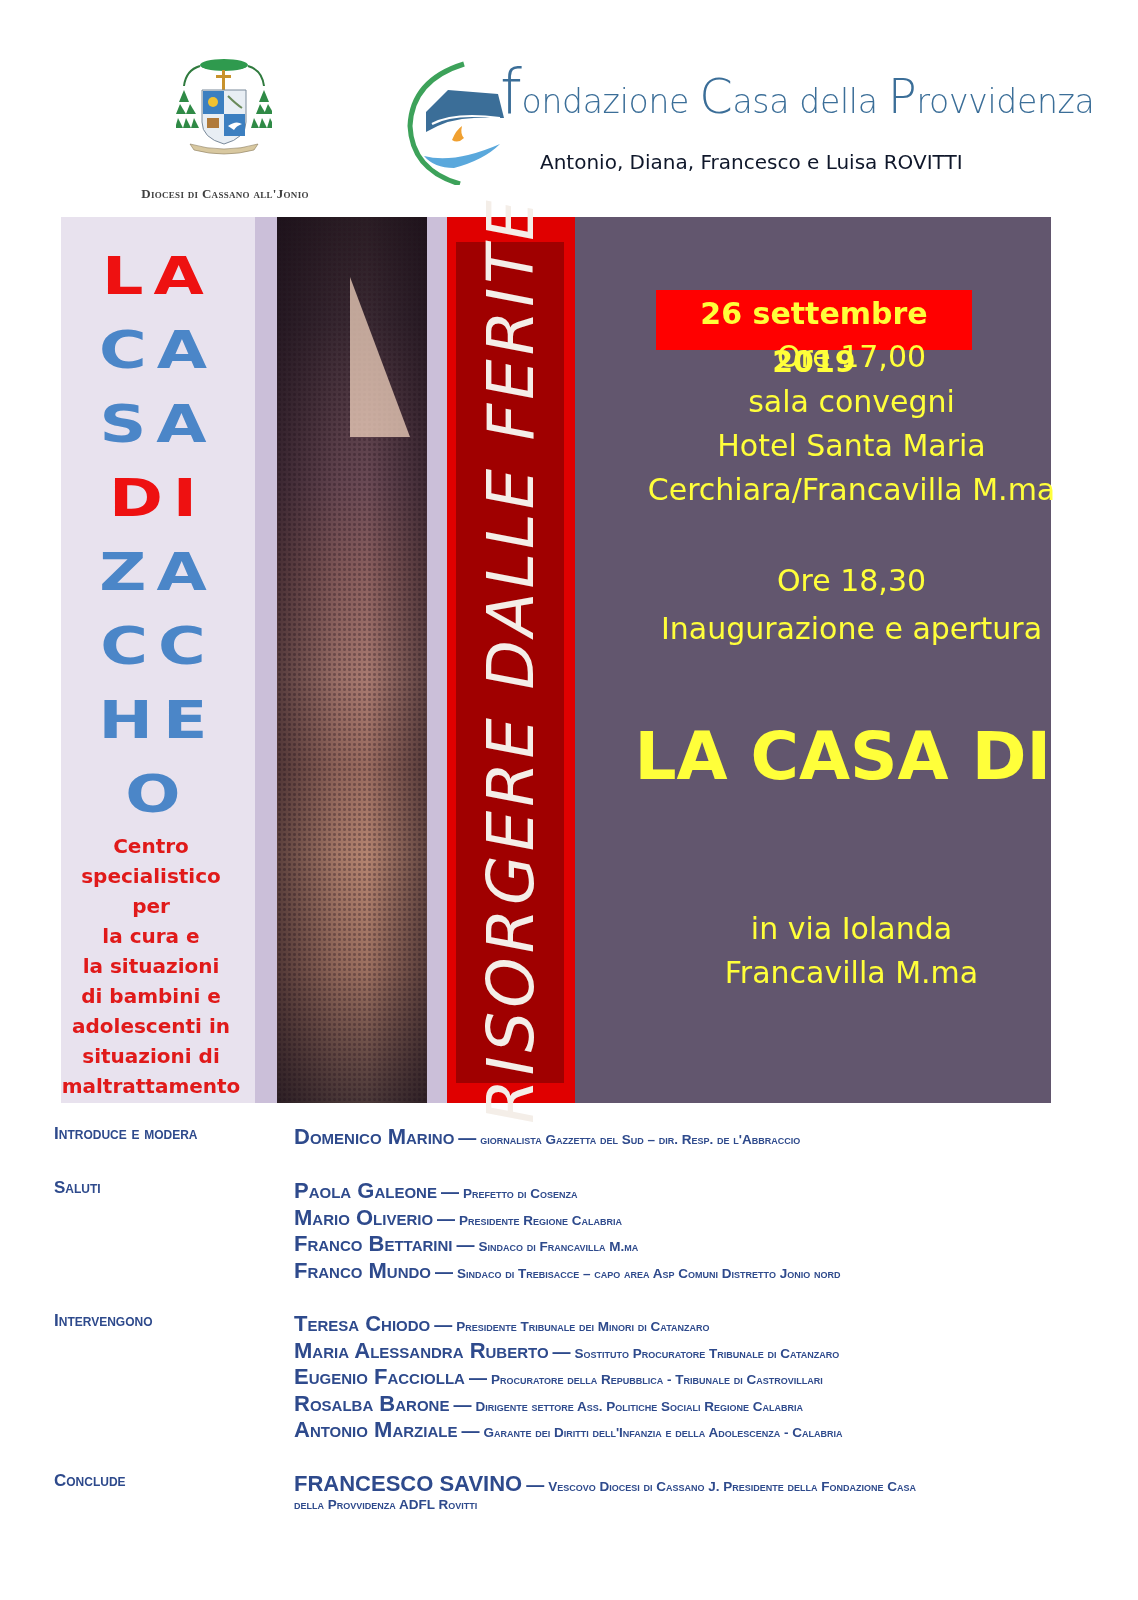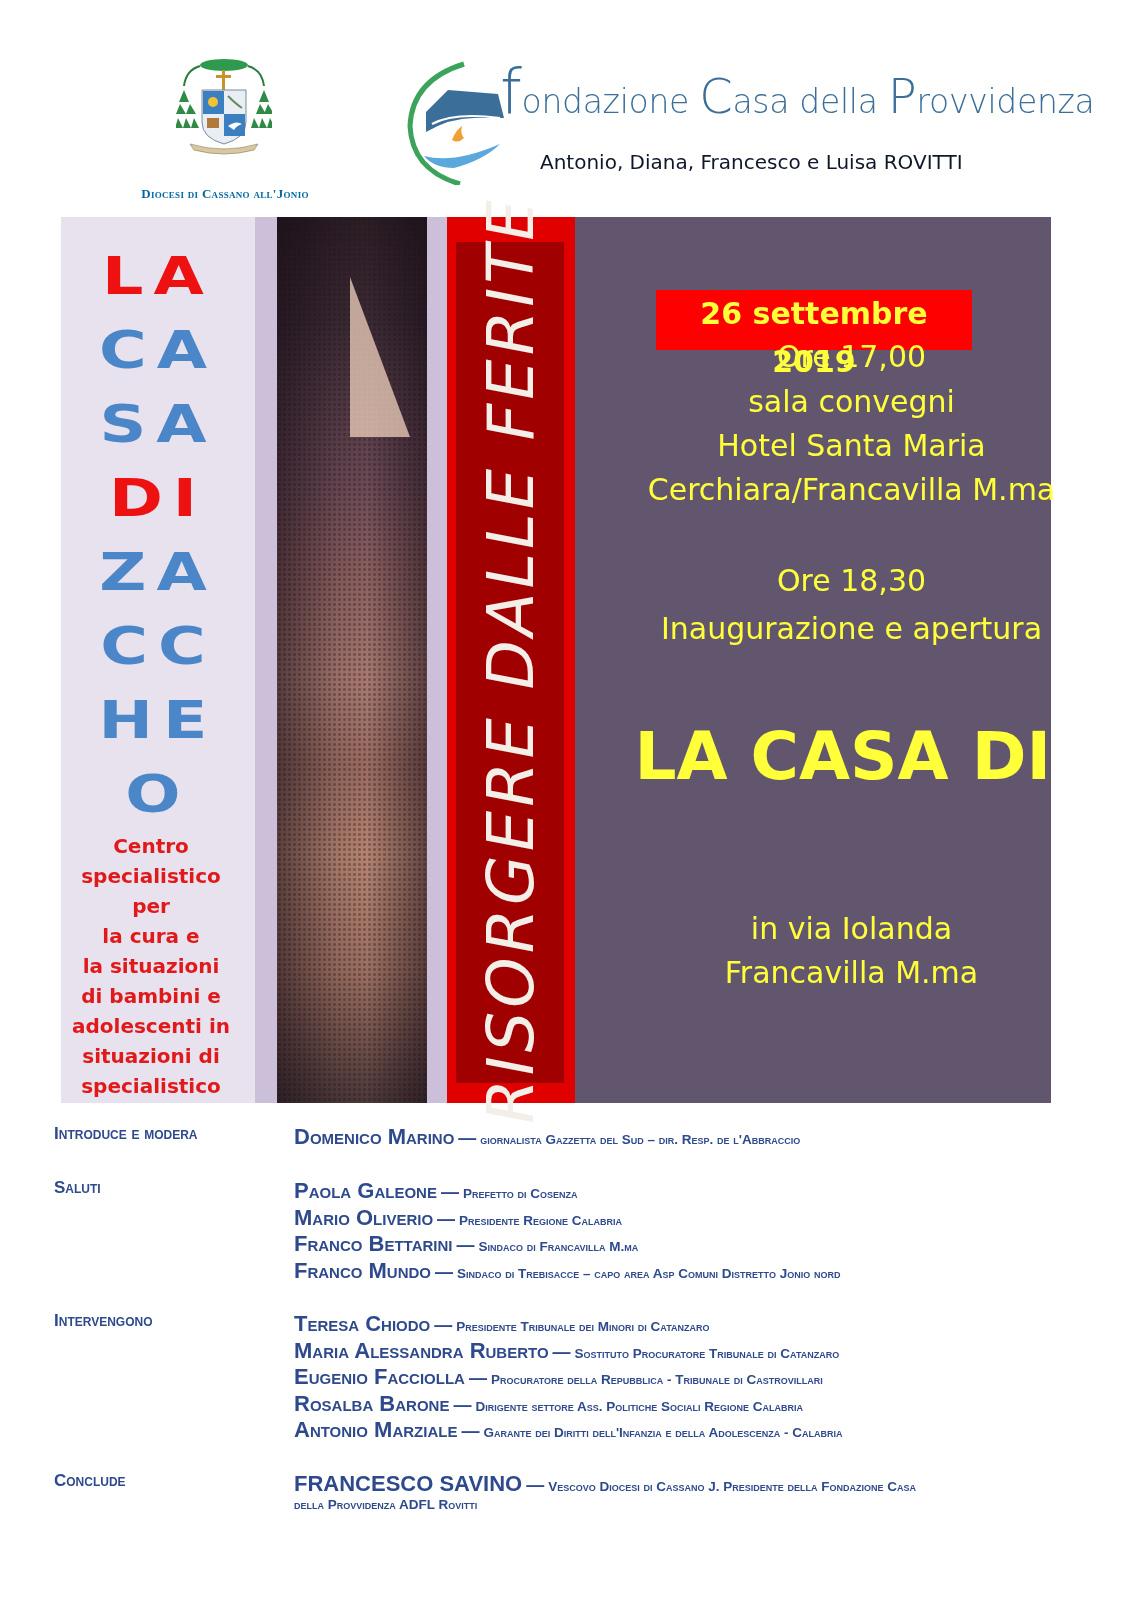--- a/index.html
+++ b/index.html
@@ -4,21 +4,21 @@
 <style>
   * { box-sizing: border-box; margin: 0; padding: 0; }
   html, body { width: 1138px; height: 1600px; background: #ffffff; overflow: hidden; }
   body { position: relative; font-family: "Liberation Sans", sans-serif; }
 
   
   .diocese-crest { position: absolute; left: 176px; top: 56px; width: 96px; height: 108px; }
   .diocese-name {
     position: absolute; left: 100px; top: 186px; width: 250px; text-align: center;
     font-family: "Liberation Serif", serif; font-weight: bold; font-size: 13px;
-    color: #0369a1; letter-spacing: 0.3px; font-variant: small-caps;
+    color: #404040; letter-spacing: 0.3px; font-variant: small-caps;
   }
   .fondazione-logo { position: absolute; left: 404px; top: 60px; width: 100px; height: 125px; }
   .fondazione-name {
     position: absolute; left: 500px; top: 82px; font-family: "DejaVu Sans", sans-serif;
     font-weight: 300; font-size: 33px; color: #3b6e98; letter-spacing: -0.3px; white-space: nowrap;
   }
   .fondazione-name .cap { font-size: 48px; line-height: 0; }
   .fondazione-name .f { font-size: 62px; line-height: 0; }
   .fondazione-sub {
     position: absolute; left: 540px; top: 150px; font-family: "DejaVu Sans", sans-serif;
@@ -176,21 +176,21 @@
   </div>
 
   <div class="center-desc">
     <span>Centro</span>
     <span>specialistico per</span>
     <span>la cura e</span>
     <span>la situazioni</span>
     <span>di bambini e</span>
     <span>adolescenti in</span>
     <span>situazioni di</span>
-    <span>specialistico</span>
+    <span>maltrattamento</span>
   </div>
 
   <div class="event-panel">
     <div class="date-badge">26 settembre 2019</div>
     <div class="ev-line" style="top:120px">Ore 17,00</div>
     <div class="ev-line" style="top:165px">sala convegni</div>
     <div class="ev-line" style="top:209px">Hotel Santa Maria</div>
     <div class="ev-line" style="top:253px">Cerchiara/Francavilla M.ma</div>
     <div class="ev-line" style="top:344px">Ore 18,30</div>
     <div class="ev-line" style="top:392px">Inaugurazione e apertura</div>

